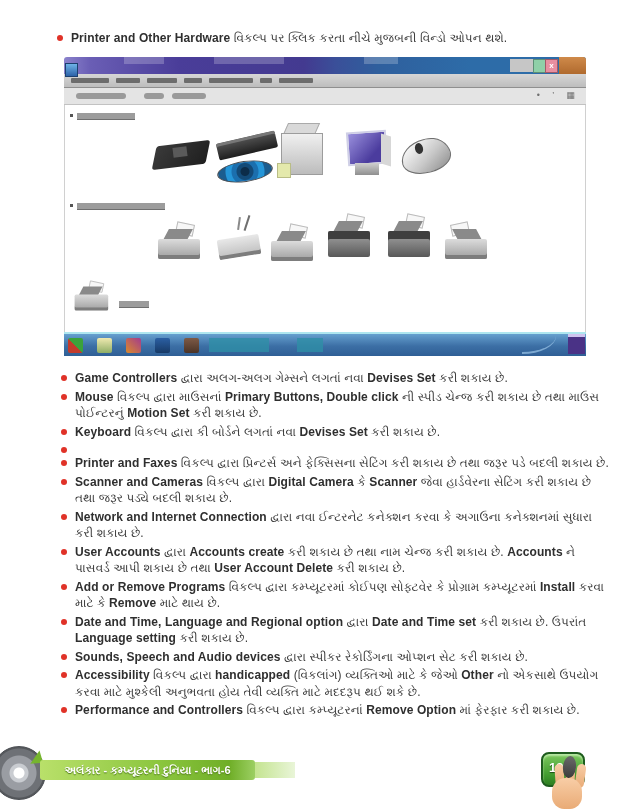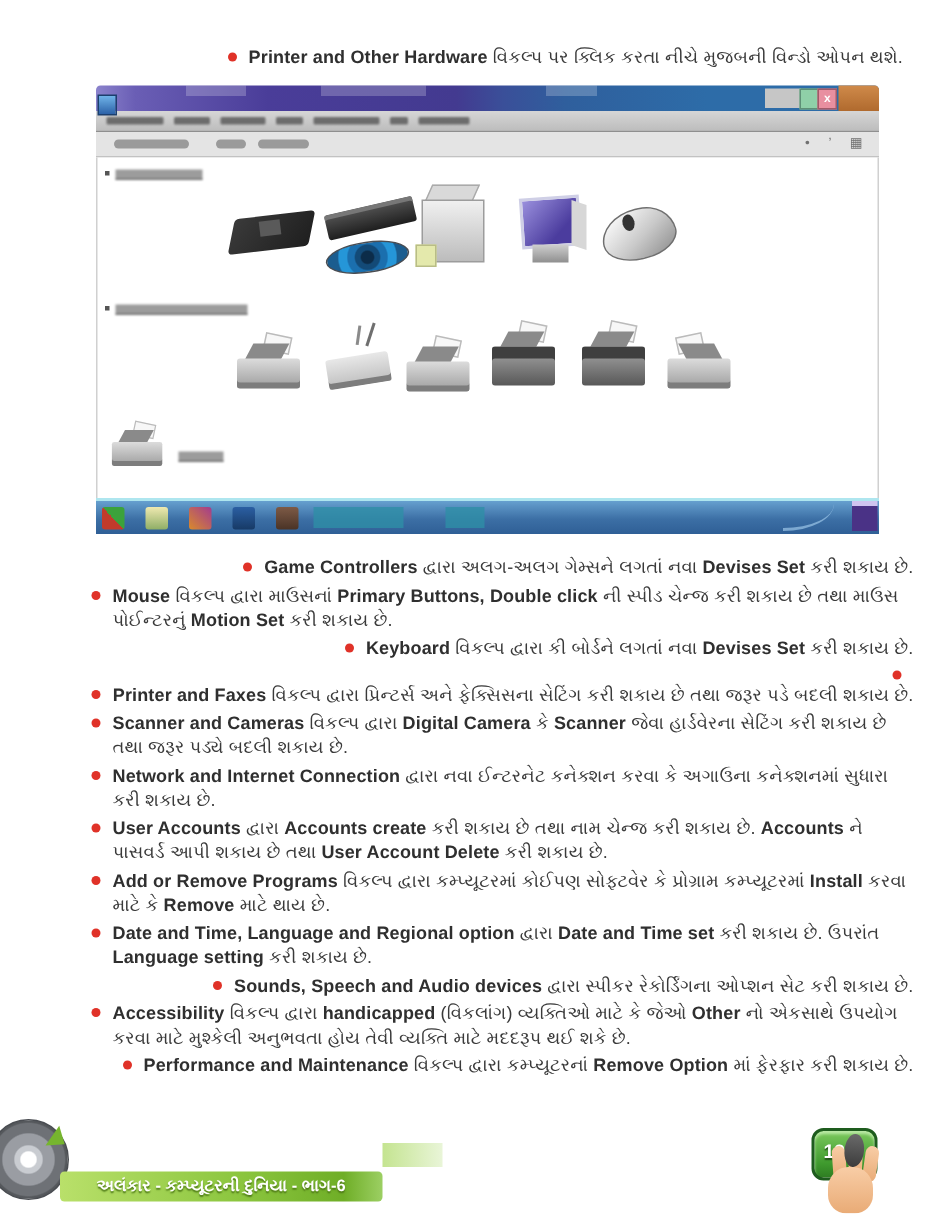--- a/index.html
+++ b/index.html
@@ -1,19 +1,19 @@
 <!DOCTYPE html>
 <html><head>
 <meta charset="utf-8">
 <style>
   html,body{margin:0;padding:0;background:#ffffff;}
   .page{position:relative;width:629px;height:809px;background:#ffffff;overflow:hidden;
         font-family:"Liberation Sans",sans-serif;color:#3a3a3a;}
   
-  .li{display:flex;align-items:flex-start;justify-content:flex-end;}
+  .li{display:flex;align-items:flex-start;}
   .dot{flex:none;width:6px;height:6px;border-radius:50%;background:#e03228;margin:5px 8px 0 0;}
   .txt{font-size:12px;line-height:16.5px;letter-spacing:.1px;}
   .txt b{font-weight:700;color:#2f2f2f;}
   .intro{position:absolute;left:57px;top:30px;width:545px;}
   .bullets{position:absolute;left:57px;top:366px;width:548px;margin:4px;padding:0;list-style:none;}
   .bullets .li{margin-bottom:2px;}
   
   .shot{position:absolute;left:64px;top:57px;width:522px;filter:blur(.35px);}
   .titlebar{position:relative;height:17px;border-radius:3px 3px 0 0;
     background:linear-gradient(90deg,#8b83cc 0%,#6a5eb5 5%,#4a3d99 22%,#433a90 46%,#3a4f99 52%,#2f5f9d 60%,#2d6ca8 78%,#2d6ca8 100%);}
@@ -81,21 +81,21 @@
   .t1{width:60px;margin-left:10px;} .t2{width:26px;margin-left:28px;}
   .tk-right{position:absolute;right:1px;top:0;width:17px;height:20px;background:linear-gradient(#cfc4f0 0 3px,#4a3286 3px);}
   .swoosh{position:absolute;right:30px;top:2px;width:34px;height:16px;border-bottom:2px solid #9cc6e8;border-radius:0 0 100% 0;opacity:.7;}
   
   .cd{position:absolute;left:-8px;top:746px;width:52px;height:52px;border-radius:50%;
       background:radial-gradient(circle,#ffffff 0 5px,#c9ccd1 6px 9px,#9a9da3 10px 17px,#6e7176 18px 24px,#55585c 25px);
       border:1px solid #4a4d52;}
   .cd-arrow{position:absolute;left:34px;top:752px;width:0;height:0;border-left:10px solid #76b52e;border-top:8px solid transparent;border-bottom:8px solid transparent;transform:rotate(35deg);}
   .banner{position:absolute;left:40px;top:760px;width:215px;height:20px;border-radius:3px;
       background:linear-gradient(90deg,#b9e06a,#8cc63f 55%,#6fae27 88%,#9ccf63);
-      display:flex;align-items:center;justify-content:center;margin-top:21px;}
+      display:flex;align-items:center;justify-content:center;}
   .banner-tail{position:absolute;left:255px;top:762px;width:40px;height:16px;background:linear-gradient(90deg,#c4e490,#e9f5d8);}
   .banner span{color:#ffffff;font-weight:700;font-size:11px;text-shadow:0 1px 1px #4e7a17;white-space:nowrap;}
   .pagebtn{position:absolute;left:541px;top:752px;width:40px;height:31px;border-radius:8px;
       background:linear-gradient(#7cc95e,#3f9a2e 70%,#2e7d22);border:2px solid #1e5c1e;box-shadow:inset 0 2px 2px #b9e8a4;}
   .pagebtn span{position:absolute;left:6px;top:6px;color:#ffffff;font-weight:700;font-size:13px;text-shadow:0 1px 1px #1c4d14;}
   .thumb{position:absolute;left:563px;top:756px;width:13px;height:22px;border-radius:50%;background:linear-gradient(#6a6a6a,#3c3c3c);transform:rotate(6deg);}
   .palm{position:absolute;left:552px;top:778px;width:30px;height:31px;border-radius:45% 45% 40% 40%;background:linear-gradient(#f6c79d,#e8a univers);}
   .palm,.finger{background:linear-gradient(#f8cda6,#e9ab76);}
   .finger{position:absolute;width:9px;border-radius:5px;}
   .f1{left:555px;top:764px;height:22px;transform:rotate(-4deg);}
@@ -262,21 +262,21 @@
       <li class="li">
         <span class="dot"></span>
         <span class="txt"><b>Sounds, Speech and Audio devices</b> દ્વારા સ્પીકર રેકોર્ડિંગના ઓપ્શન સેટ કરી શકાય છે.</span>
       </li>
       <li class="li">
         <span class="dot"></span>
         <span class="txt"><b>Accessibility</b> વિકલ્પ દ્વારા <b>handicapped</b> (વિકલાંગ) વ્યક્તિઓ માટે કે જેઓ <b>Other</b> નો એકસાથે ઉપયોગ કરવા માટે મુશ્કેલી અનુભવતા હોય તેવી વ્યક્તિ માટે મદદરૂપ થઈ શકે છે.</span>
       </li>
       <li class="li">
         <span class="dot"></span>
-        <span class="txt"><b>Performance and Maintenance</b> વિકલ્પ દ્વારા કમ્પ્યૂટરનાં <b>Remove Option</b> માં ફેરફાર કરી શકાય છે.</span>
+        <span class="txt"><b>Performance and Controllers</b> વિકલ્પ દ્વારા કમ્પ્યૂટરનાં <b>Remove Option</b> માં ફેરફાર કરી શકાય છે.</span>
       </li>
     </ul>
 
   <div class="cd"></div>
   <div class="cd-arrow"></div>
   <div class="banner">
     <span>અલંકાર - કમ્પ્યૂટરની દુનિયા - ભાગ-6</span>
   </div>
   <div class="banner-tail"></div>
   <div class="pagebtn">

